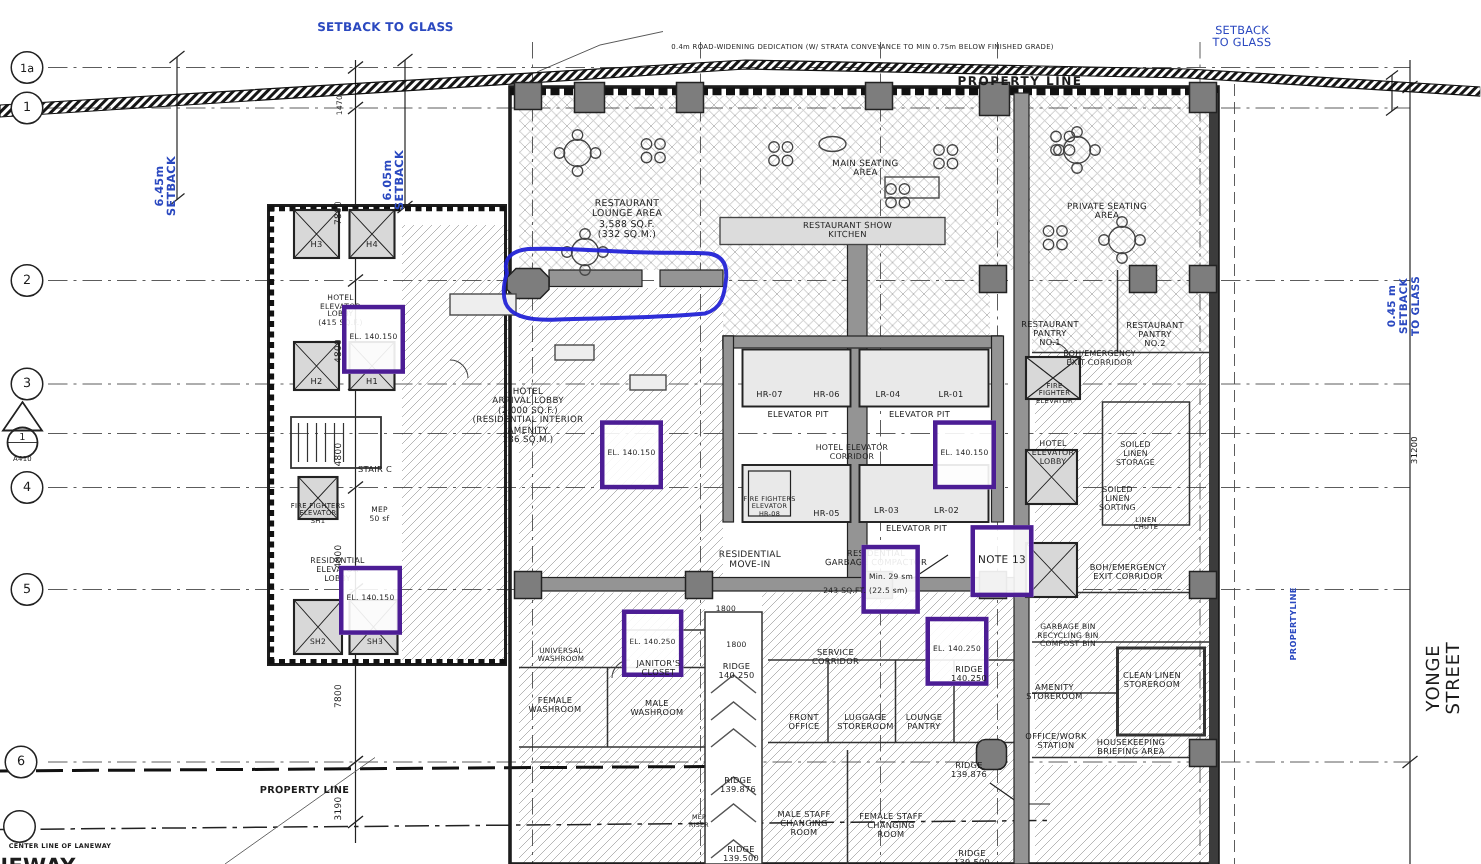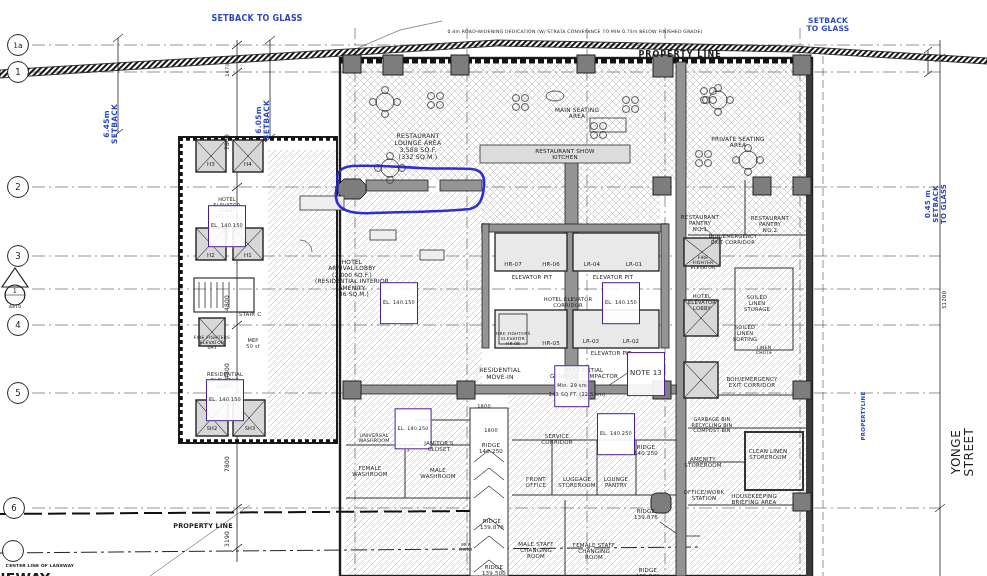--- a/index.html
+++ b/index.html
@@ -2,21 +2,21 @@
 <html><head>
 <meta charset="utf-8">
 <style>
   html,body{margin:0;padding:0;background:#fff;}
   .canvas{position:relative;width:987px;height:576px;background:#ffffff;overflow:hidden;
           font-family:"DejaVu Sans",sans-serif;}
   .canvas svg{position:absolute;left:0;top:0;}
   #labels-layer{position:absolute;left:0;top:12px;width:987px;height:576px;pointer-events:none;}
   .plan-label{position:absolute;white-space:pre-line;text-align:center;line-height:1.12;
               color:#1c1c1c;letter-spacing:.2px;}
-  .plan-label.boxed{border:1px solid #4c1d95;background:rgba(255,255,255,.9);padding:17px 2px;}
+  .plan-label.boxed{border:3px solid #4c1d95;background:rgba(255,255,255,.9);padding:17px 2px;margin-left:22px;}
   .bubble{position:absolute;border:1.3px solid #222;border-radius:50%;background:#fff;
           display:flex;align-items:center;justify-content:center;color:#1a1a1a;}
 </style>
 </head>
 <body>
 
 <div class="canvas">
 
 <svg width="987" height="576" viewBox="0 0 987 576">
   <defs>
@@ -307,21 +307,21 @@
     <polygon points="2,287 28,287 15,268"></polygon>
     <circle cx="15" cy="295" r="10"></circle>
     <line x1="5" y1="295" x2="25" y2="295" stroke-width="0.6"></line>
   </g>
 
   <path d="M338,182 C335,173 341,167 352,166 C375,165 398,167 420,168 C440,169 462,168 472,169 C481,170 485,176 484,186 C483,197 481,206 470,209 C440,212 400,212 372,213 C355,214 341,212 337,202 C335,196 336,188 338,182 Z" fill="none" stroke="#2323d6" stroke-width="2.6" stroke-linecap="round" opacity="0.95"></path>
 </svg>
 
 <div id="labels-layer">
       <div class="plan-label" style="left: 257px; top: 7px; font-size: 8px; color: rgb(43, 73, 192); font-weight: bold; transform: translate(-50%, -50%);">SETBACK TO GLASS</div>
-      <div class="plan-label" style="left: 828px; top: 13px; font-size: 7.5px; color: rgb(43, 73, 192); font-weight: bold; transform: translate(-50%, -50%);">SETBACK
+      <div class="plan-label" style="left: 828px; top: 13px; font-size: 7.5px; color: rgb(43, 73, 192); font-weight: normal; transform: translate(-50%, -50%);">SETBACK
 TO GLASS</div>
       <div class="plan-label" style="left: 575px; top: 20px; font-size: 4.6px; transform: translate(-50%, -50%);">0.4m ROAD-WIDENING DEDICATION (W/ STRATA CONVEYANCE TO MIN 0.75m BELOW FINISHED GRADE)</div>
       <div class="plan-label" style="left: 680px; top: 43px; font-size: 8px; font-weight: bold; letter-spacing: 1px; transform: translate(-50%, -50%);">PROPERTY LINE</div>
       <div class="plan-label" style="left: 111px; top: 112px; font-size: 7.5px; color: rgb(43, 73, 192); font-weight: bold; transform: translate(-50%, -50%) rotate(-90deg);">6.45m
 SETBACK</div>
       <div class="plan-label" style="left: 263px; top: 108px; font-size: 7.5px; color: rgb(43, 73, 192); font-weight: bold; transform: translate(-50%, -50%) rotate(-90deg);">6.05m
 SETBACK</div>
       <div class="plan-label" style="left: 937px; top: 192px; font-size: 7px; color: rgb(43, 73, 192); font-weight: bold; transform: translate(-50%, -50%) rotate(-90deg);">0.45 m
 SETBACK
 TO GLASS</div>

